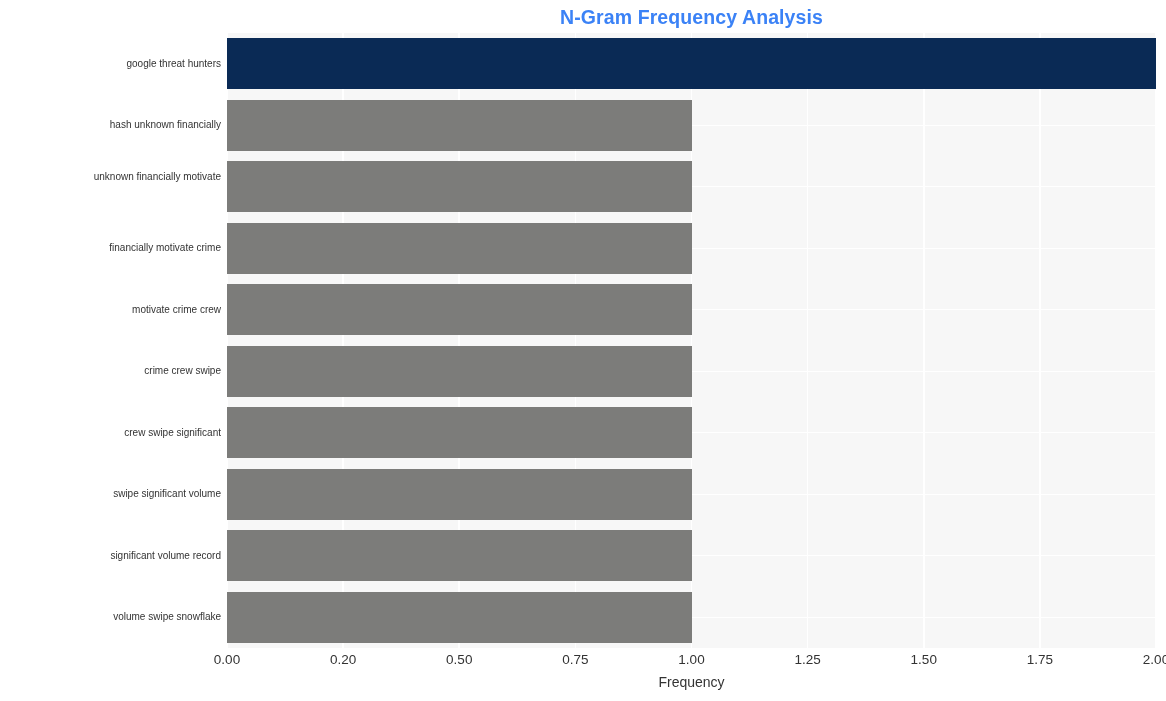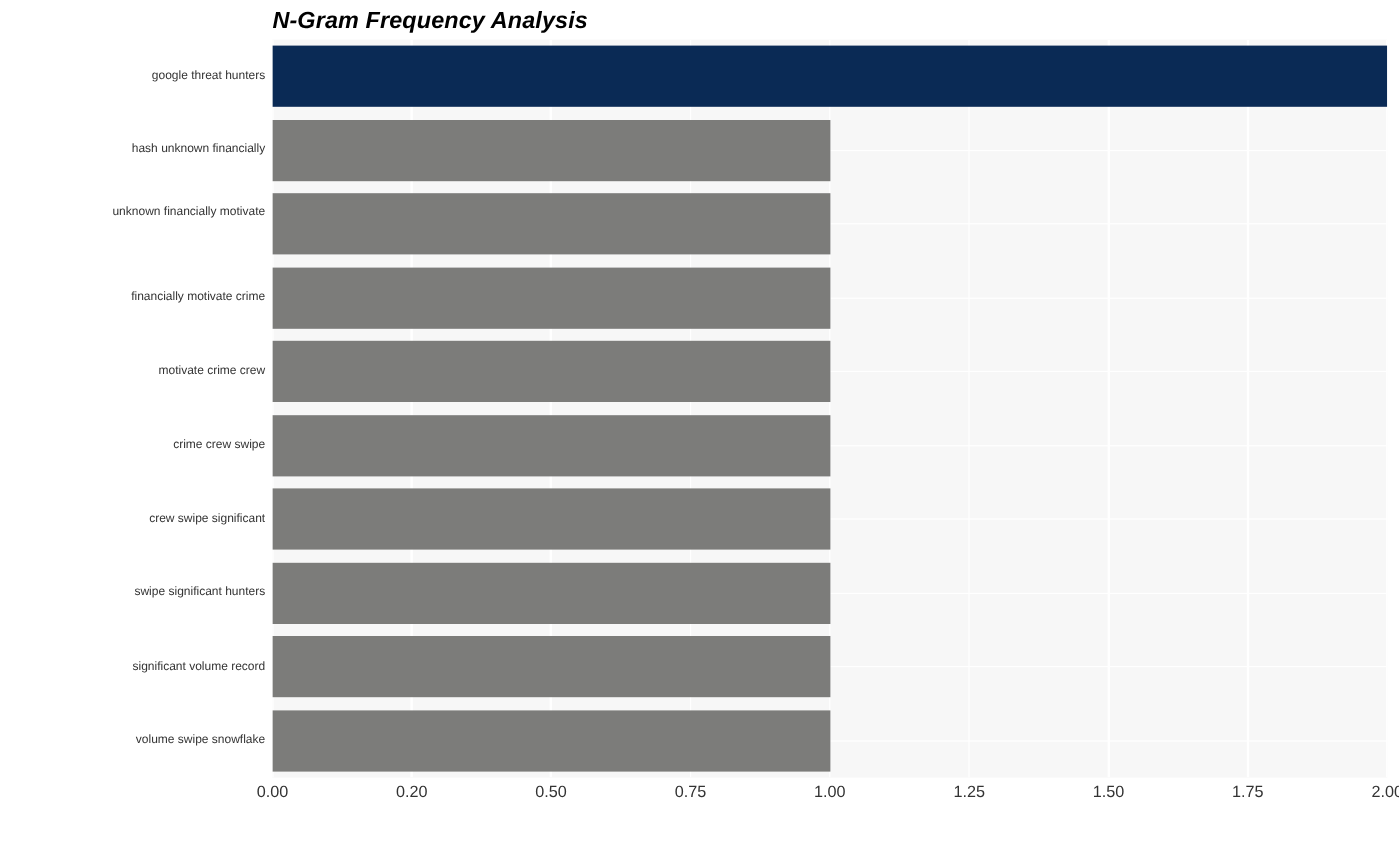--- a/index.html
+++ b/index.html
@@ -23,27 +23,27 @@
     height: 701px;
     background: #ffffff;
   }
 
   
   #chart-title {
     position: absolute;
     left: 227px;
     top: 6px;
     width: 929px;
+    text-align: center;
     font-size: 19.5px;
     font-weight: bold;
-    color: #000000;
+    color: #3b82f6;
     letter-spacing: 0.1px;
     line-height: 22px;
     white-space: nowrap;
-    font-style: italic;
   }
 
   
   #plot-area {
     position: absolute;
     left: 227px;
     top: 33px;
     width: 929px;
     height: 615px;
     background: #f7f7f7;
@@ -152,30 +152,31 @@
   </div>
 
   <div id="ytick-layer">
       <div class="ytick" style="top: 55.75px;">google threat hunters</div>
       <div class="ytick" style="top: 117.25px;">hash unknown financially</div>
       <div class="ytick" style="top: 169px;">unknown financially motivate</div>
       <div class="ytick" style="top: 240.25px;">financially motivate crime</div>
       <div class="ytick" style="top: 301.75px;">motivate crime crew</div>
       <div class="ytick" style="top: 363.25px;">crime crew swipe</div>
       <div class="ytick" style="top: 424.75px;">crew swipe significant</div>
-      <div class="ytick" style="top: 486.25px;">swipe significant hunters</div>
+      <div class="ytick" style="top: 486.25px;">swipe significant volume</div>
       <div class="ytick" style="top: 547.75px;">significant volume record</div>
       <div class="ytick" style="top: 609.25px;">volume swipe snowflake</div>
     </div>
   <div id="xtick-layer">
       <div class="xtick" style="left: 227px;">0.00</div>
       <div class="xtick" style="left: 343.125px;">0.20</div>
       <div class="xtick" style="left: 459.25px;">0.50</div>
       <div class="xtick" style="left: 575.375px;">0.75</div>
       <div class="xtick" style="left: 691.5px;">1.00</div>
       <div class="xtick" style="left: 807.625px;">1.25</div>
       <div class="xtick" style="left: 923.75px;">1.50</div>
       <div class="xtick" style="left: 1039.88px;">1.75</div>
       <div class="xtick" style="left: 1156px;">2.00</div>
     </div>
 
+  <div id="xaxis-label">Frequency</div>
 
 </div>
 
 </body></html>

